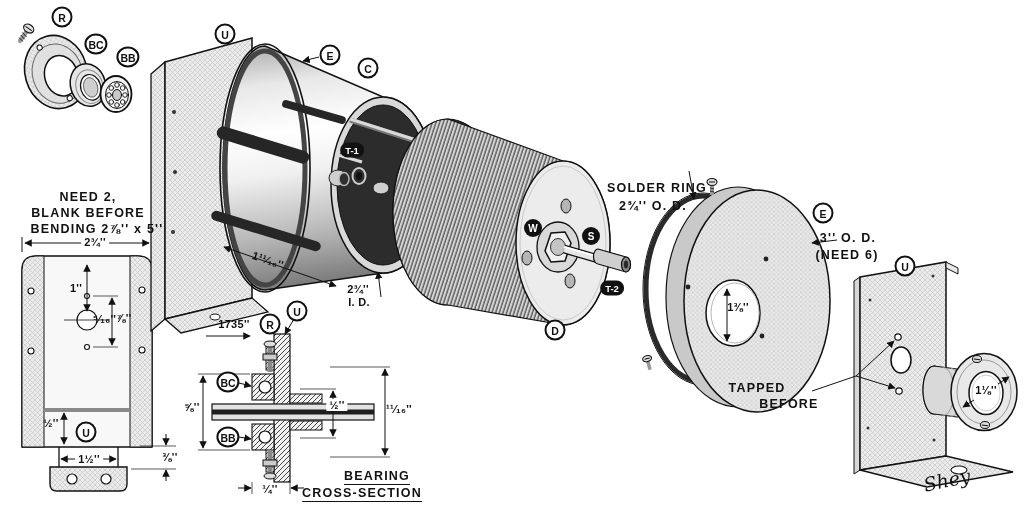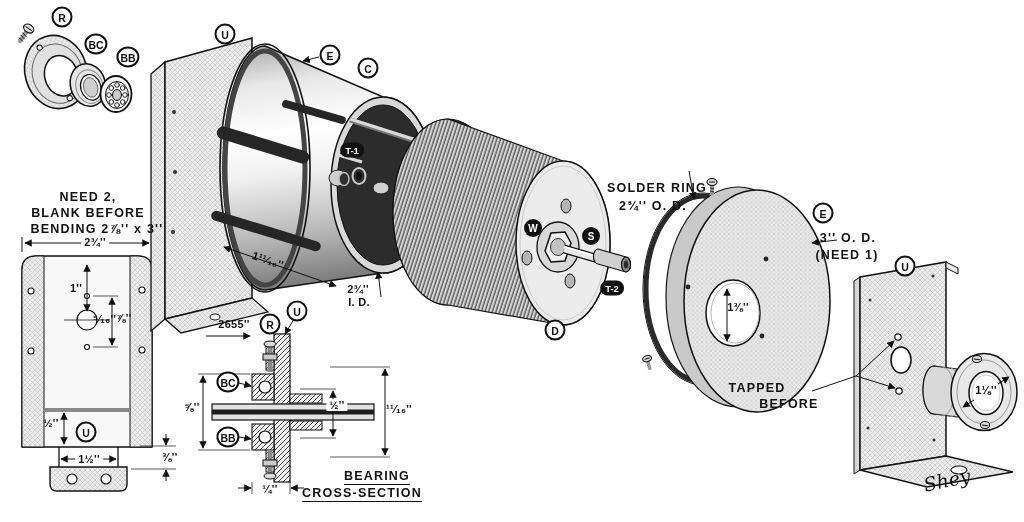--- a/index.html
+++ b/index.html
@@ -316,42 +316,42 @@
   <div class="cl" style="left:905px;top:266px">U</div>
   <div class="cl" style="left:555px;top:330px">D</div>
 
   <div class="dlb" style="left:352px;top:150px">T-1</div>
   <div class="dlb round" style="left:533px;top:228px">W</div>
   <div class="dlb round" style="left:591px;top:236px">S</div>
   <div class="dlb" style="left:612px;top:288px">T-2</div>
 
   <div class="lab note" style="left:88px;top:197px">NEED 2,</div>
   <div class="lab note" style="left:88px;top:213px">BLANK BEFORE</div>
-  <div class="lab note" style="left:97px;top:229px">BENDING 2⅞'' x 3''</div>
+  <div class="lab note" style="left:97px;top:229px">BENDING 2⅞'' x 5''</div>
   <div class="lab note" style="left:657px;top:188px">SOLDER RING</div>
   <div class="lab note" style="left:653px;top:206px">2¾'' O. D.</div>
   <div class="lab note" style="left:848px;top:238px">3'' O. D.</div>
-  <div class="lab note" style="left:847px;top:255px">(NEED 1)</div>
+  <div class="lab note" style="left:847px;top:255px">(NEED 6)</div>
   <div class="lab note" style="left:757px;top:388px">TAPPED</div>
   <div class="lab note" style="left:789px;top:404px">BEFORE</div>
   <div class="lab note under" style="left:377px;top:477px">BEARING</div>
   <div class="lab note under" style="left:362px;top:494px">CROSS-SECTION</div>
   <div class="lab sig" style="left:947px;top:480px">Shey</div>
 
   <div class="lab dim bg" style="left:95px;top:242px">2¾''</div>
   <div class="lab dim" style="left:76px;top:288px">1''</div>
   <div class="lab dim sm" style="left:86px;top:319px">⁵⁄₁₆''</div>
   <div class="lab dim" style="left:124px;top:318px">⅞''</div>
   <div class="lab dim" style="left:51px;top:423px">½''</div>
   <div class="lab dim bg" style="left:89px;top:459px">1½''</div>
   <div class="lab dim" style="left:170px;top:457px">⅜''</div>
   <div class="lab dim rot" style="left:268px;top:260px">1¹¹⁄₁₆''</div>
   <div class="lab dim" style="left:358px;top:289px">2¾''</div>
   <div class="lab dim" style="left:359px;top:302px">I. D.</div>
-  <div class="lab dim" style="left:234px;top:324px">2655''</div>
+  <div class="lab dim" style="left:234px;top:324px">1735''</div>
   <div class="lab dim" style="left:192px;top:407px">⅝''</div>
   <div class="lab dim bg" style="left:337px;top:405px">½''</div>
   <div class="lab dim" style="left:399px;top:409px">¹¹⁄₁₆''</div>
   <div class="lab dim bg" style="left:270px;top:489px">¼''</div>
   <div class="lab dim" style="left:738px;top:307px">1⅜''</div>
   <div class="lab dim" style="left:986px;top:390px">1⅛''</div>
 </div>
 
 </div>
 

